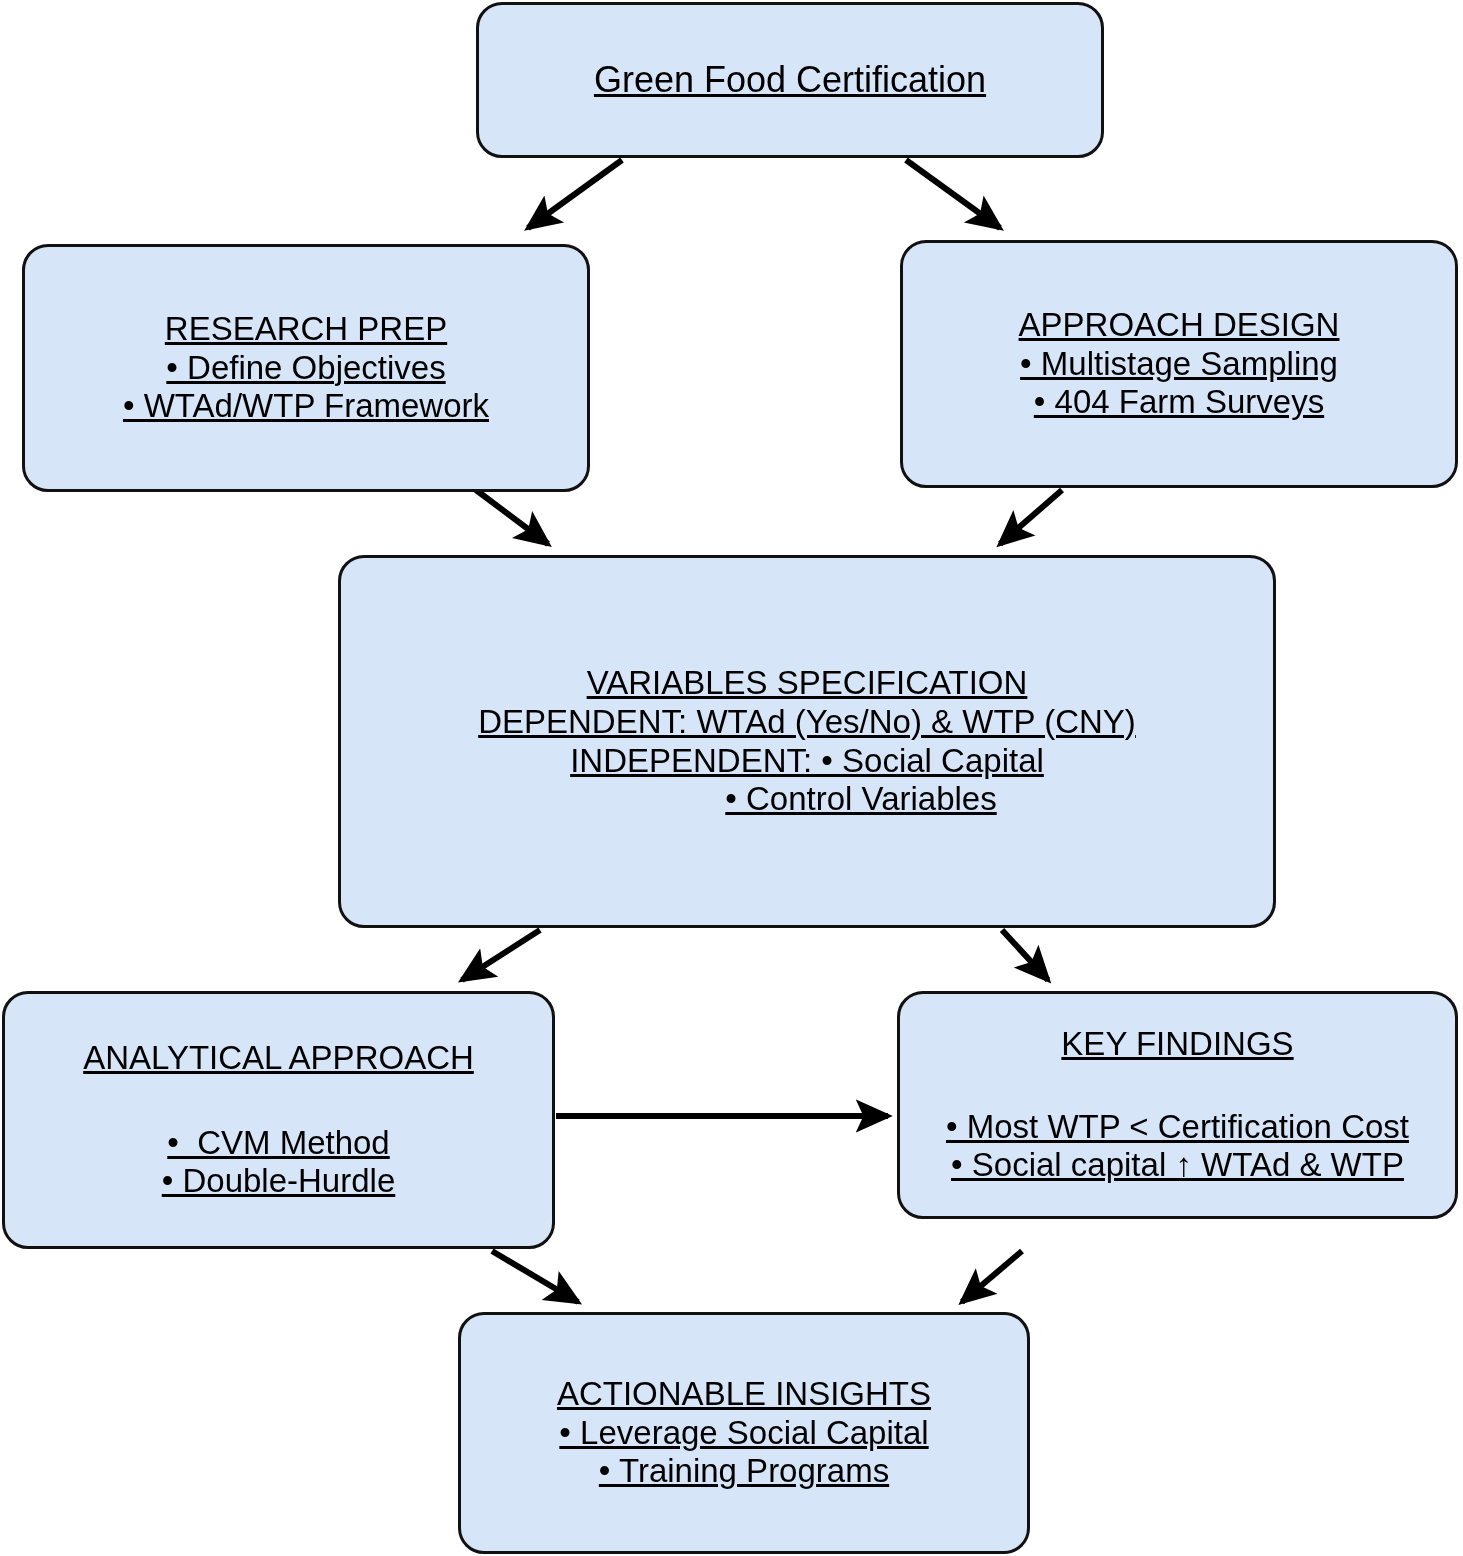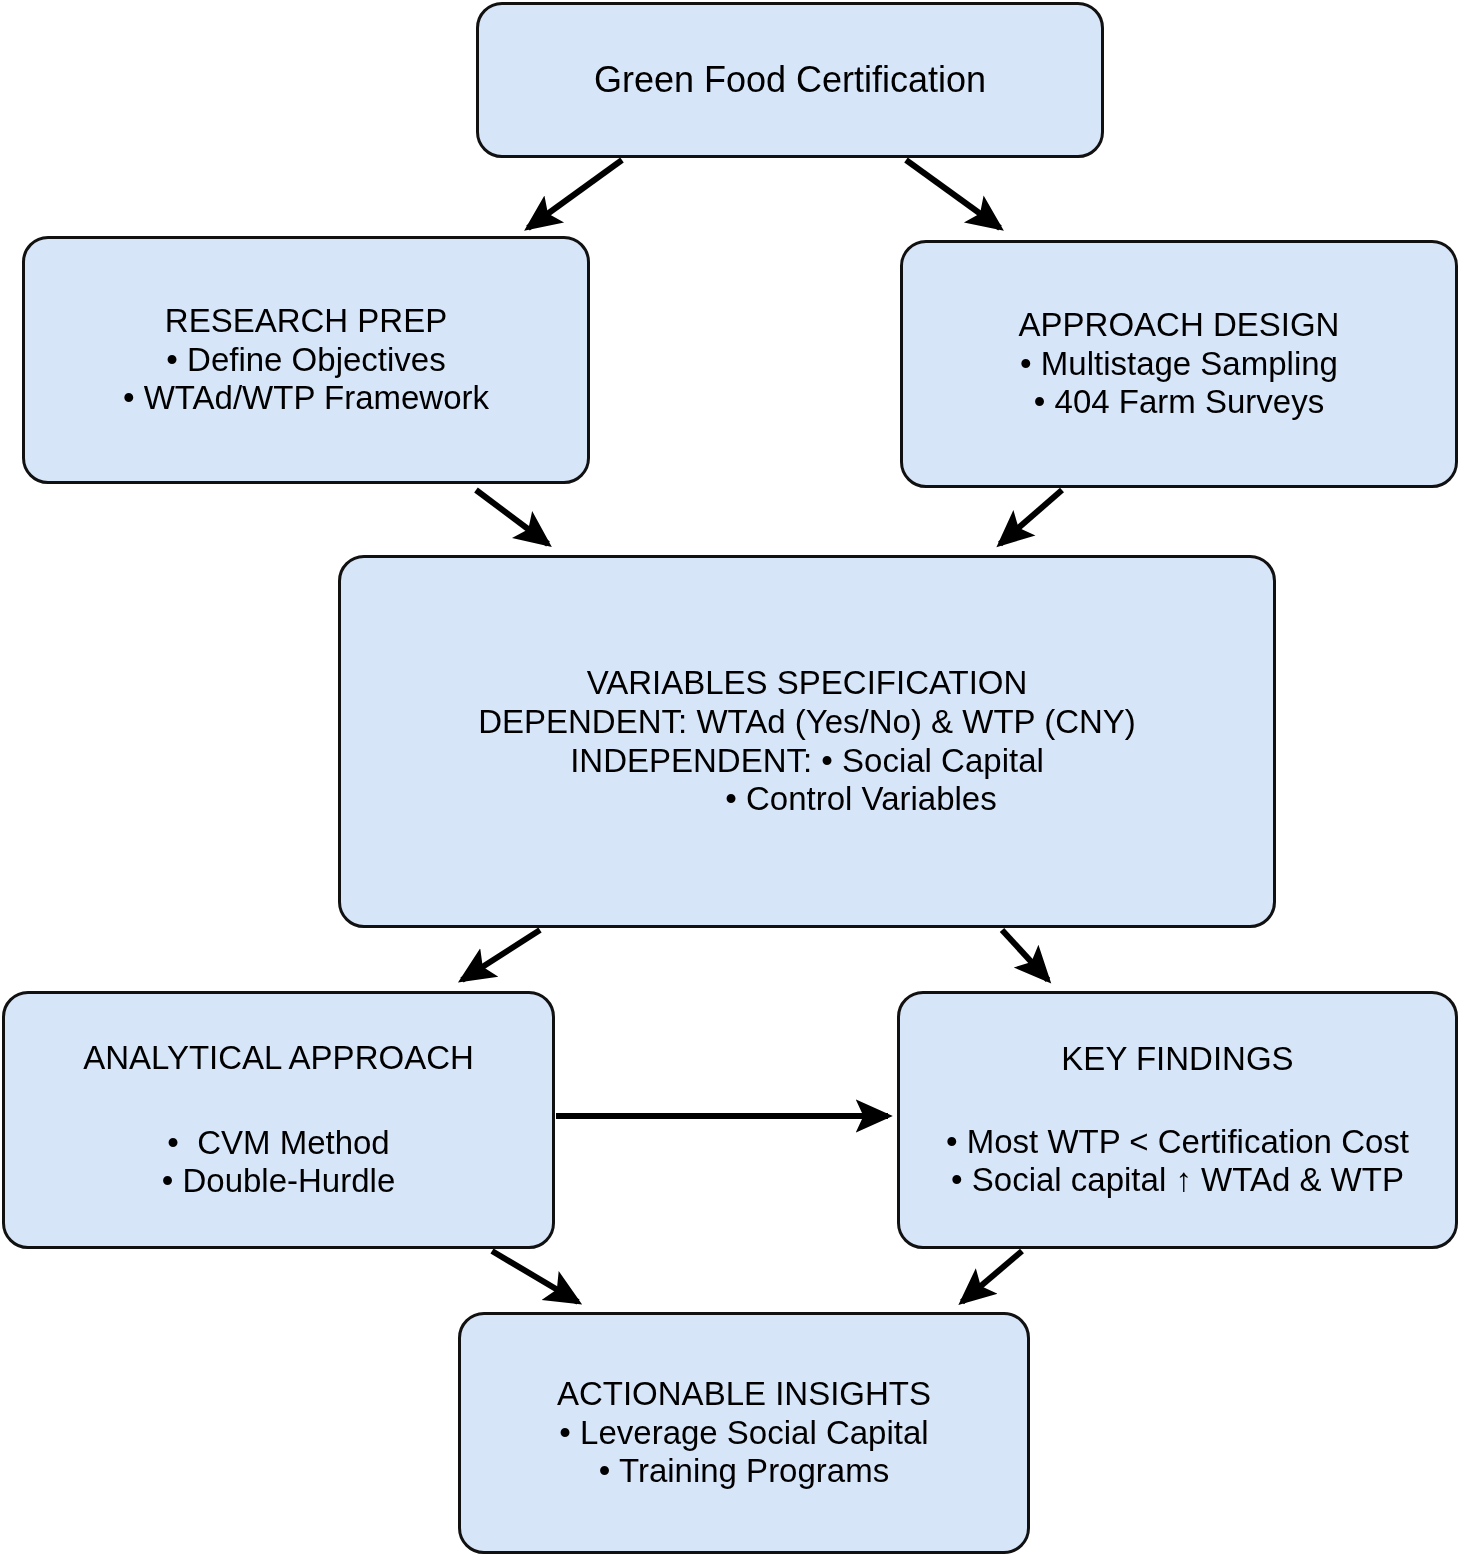--- a/index.html
+++ b/index.html
@@ -32,33 +32,34 @@
     background: #d7e5f8;
     border: 3px solid #111111;
     border-radius: 26px;
     display: flex;
     flex-direction: column;
     align-items: center;
     justify-content: center;
     text-align: center;
     color: #000000;
     z-index: 2;
+    text-decoration: underline;
   }
   .node .line {
     display: block;
     white-space: pre;
     line-height: 1.18;
   }
   
   #node-green-food-certification {
     left: 476px;  top: 2px;    width: 628px;  height: 156px;
     font-size: 36px;
   }
   #node-research-prep {
-    left: 22px;   top: 236px;  width: 568px;  height: 248px;
+    left: 22px;   top: 244px;  width: 568px;  height: 248px;
     font-size: 33px;
   }
   #node-fieldwork-design {
     left: 900px;  top: 240px;  width: 558px;  height: 248px;
     font-size: 33px;
   }
   #node-variables-specification {
     left: 338px;  top: 555px;  width: 938px;  height: 373px;
     font-size: 33px;
   }
@@ -66,21 +67,21 @@
     display: flex;
     flex-direction: column;
     align-items: center;
   }
   #node-analytical-approach {
     left: 2px;    top: 991px;  width: 553px;  height: 258px;
     font-size: 33px;
   }
   #node-analytical-approach .title-line { margin-bottom: 46px; }
   #node-key-findings {
-    left: 897px;  top: 991px;  width: 561px;  height: 258px;
+    left: 897px;  top: 991px;  width: 561px;  height: 228px;
     font-size: 33px;
   }
   #node-key-findings .title-line { margin-bottom: 44px; }
   #node-actionable-insights {
     left: 458px;  top: 1312px; width: 572px;  height: 242px;
     font-size: 33px;
   }
 </style>
 </head>
 <body>

